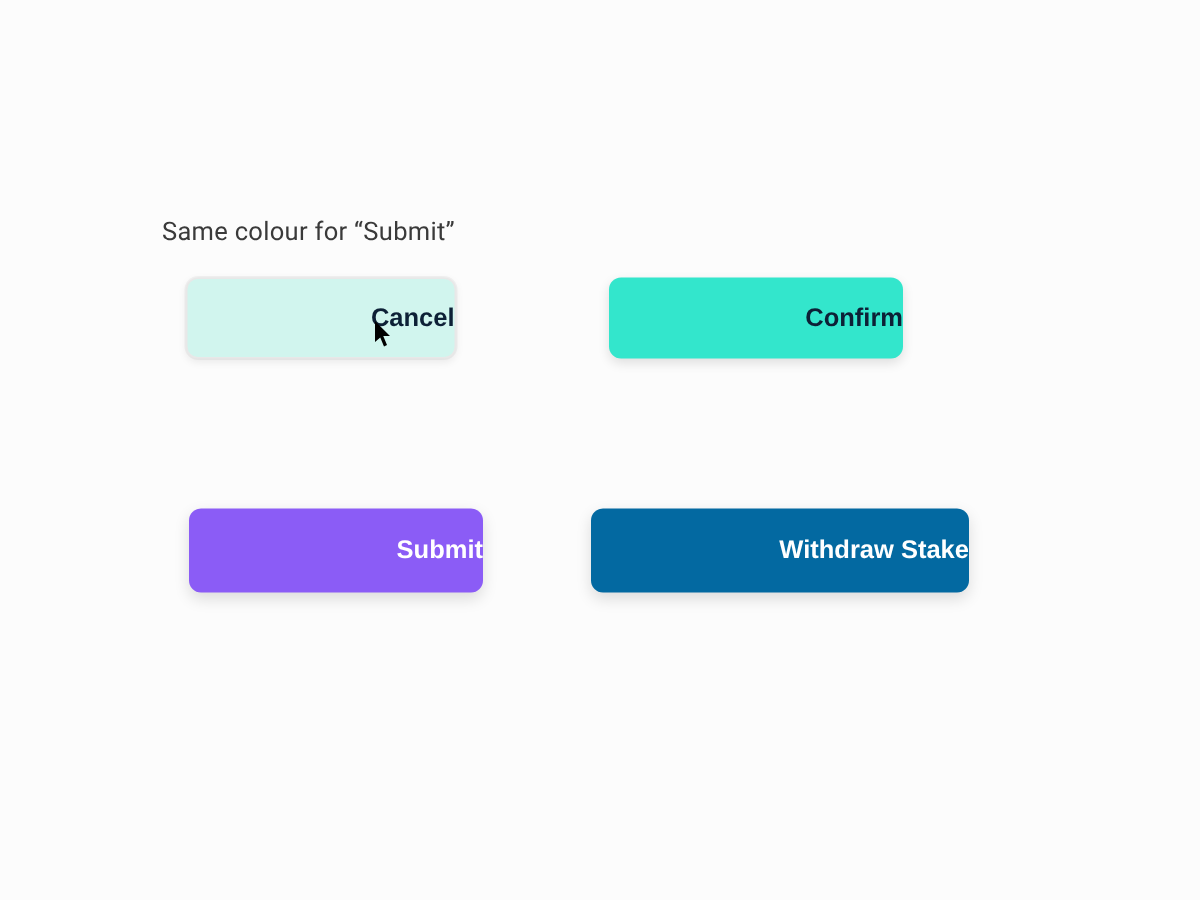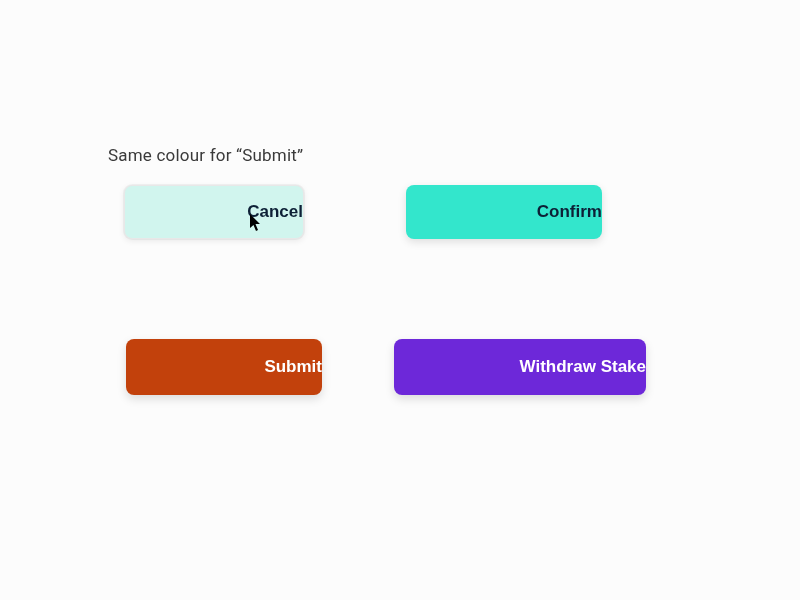--- a/index.html
+++ b/index.html
@@ -51,30 +51,30 @@
       height: 54px;
       background: #33e6cc;
       color: #0d2036;
       box-shadow: 0 3px 8px rgba(0,0,0,0.12);
     }
     .btn-submit {
       left: 126px;
       top: 339px;
       width: 196px;
       height: 56px;
-      background: #c2410c;
+      background: #8b5cf6;
       color: #ffffff;
       box-shadow: 0 4px 10px rgba(0,0,0,0.13);
     }
     .btn-withdraw {
       left: 394px;
       top: 339px;
       width: 252px;
       height: 56px;
-      background: #6d28d9;
+      background: #0369a1;
       color: #ffffff;
       box-shadow: 0 4px 10px rgba(0,0,0,0.13);
     }
     .cursor {
       position: absolute;
       left: 250px;
       top: 214px;
       pointer-events: none;
     }
   </style>

